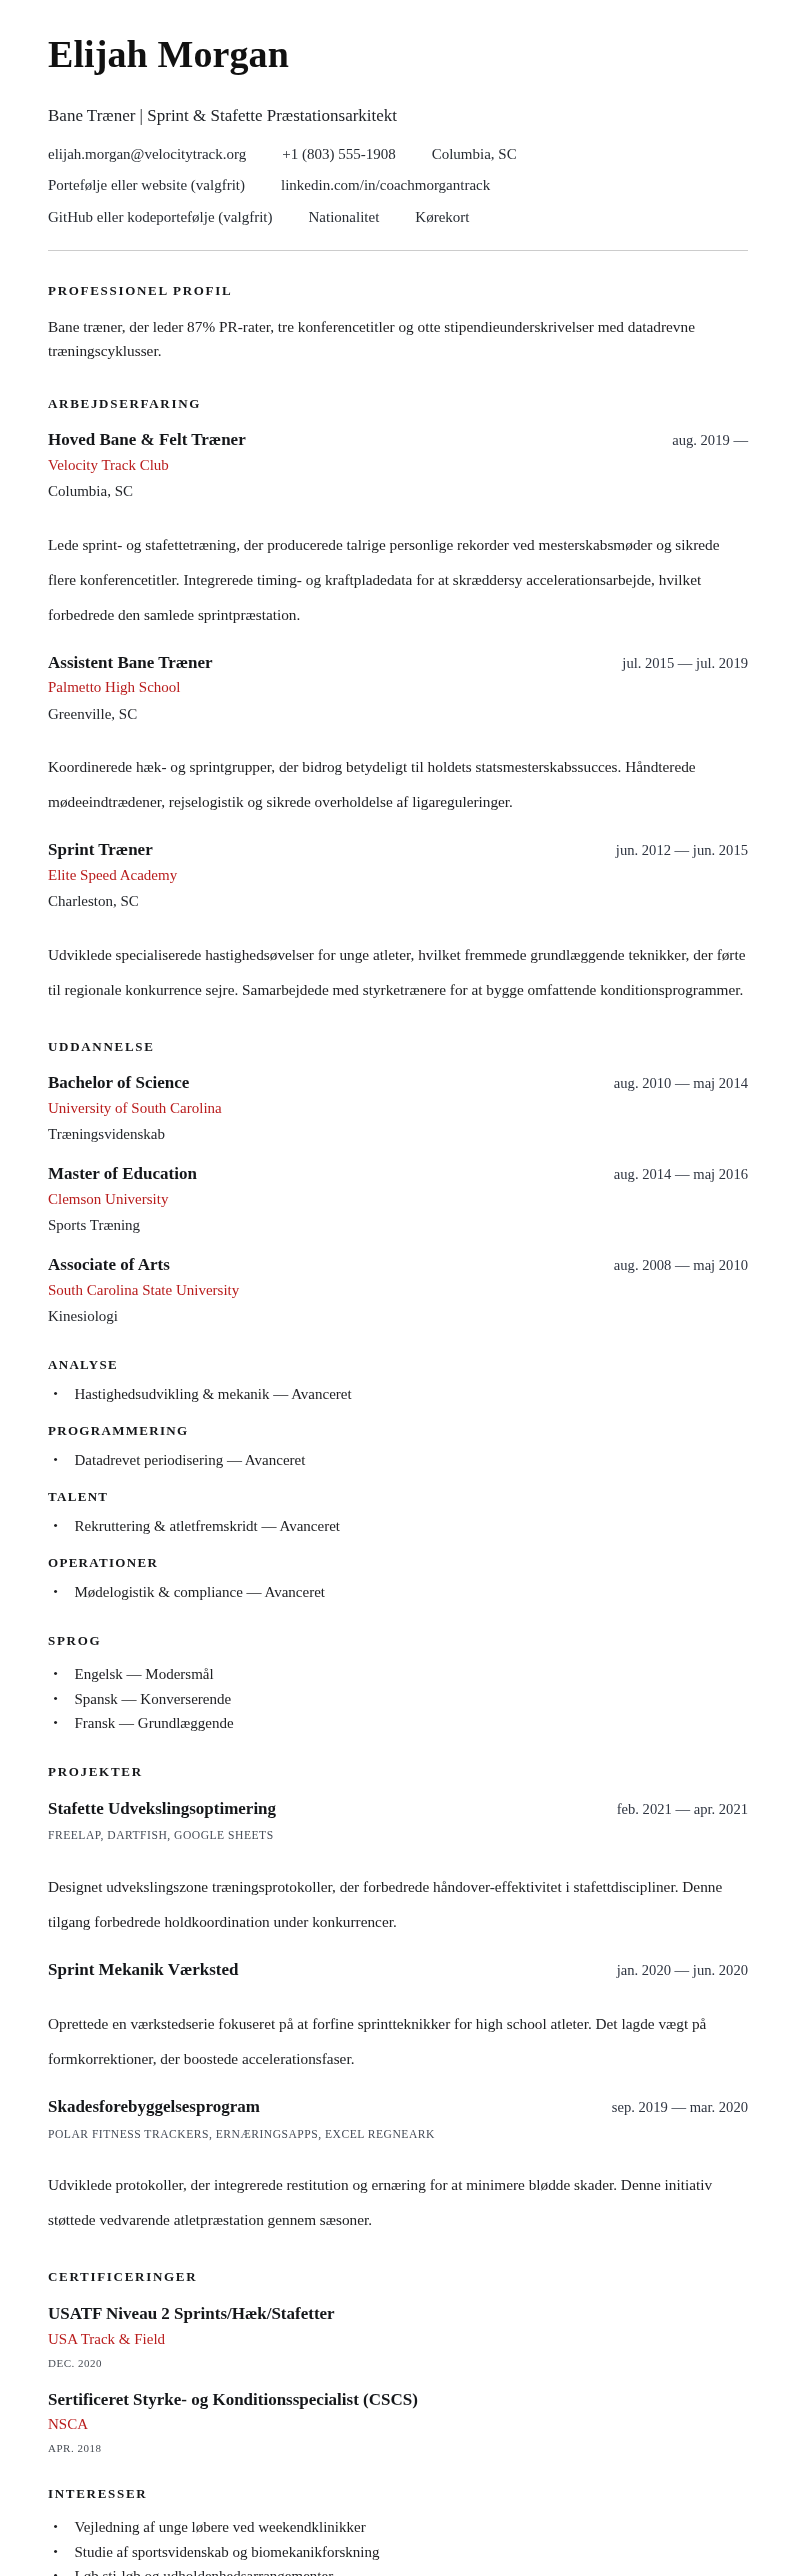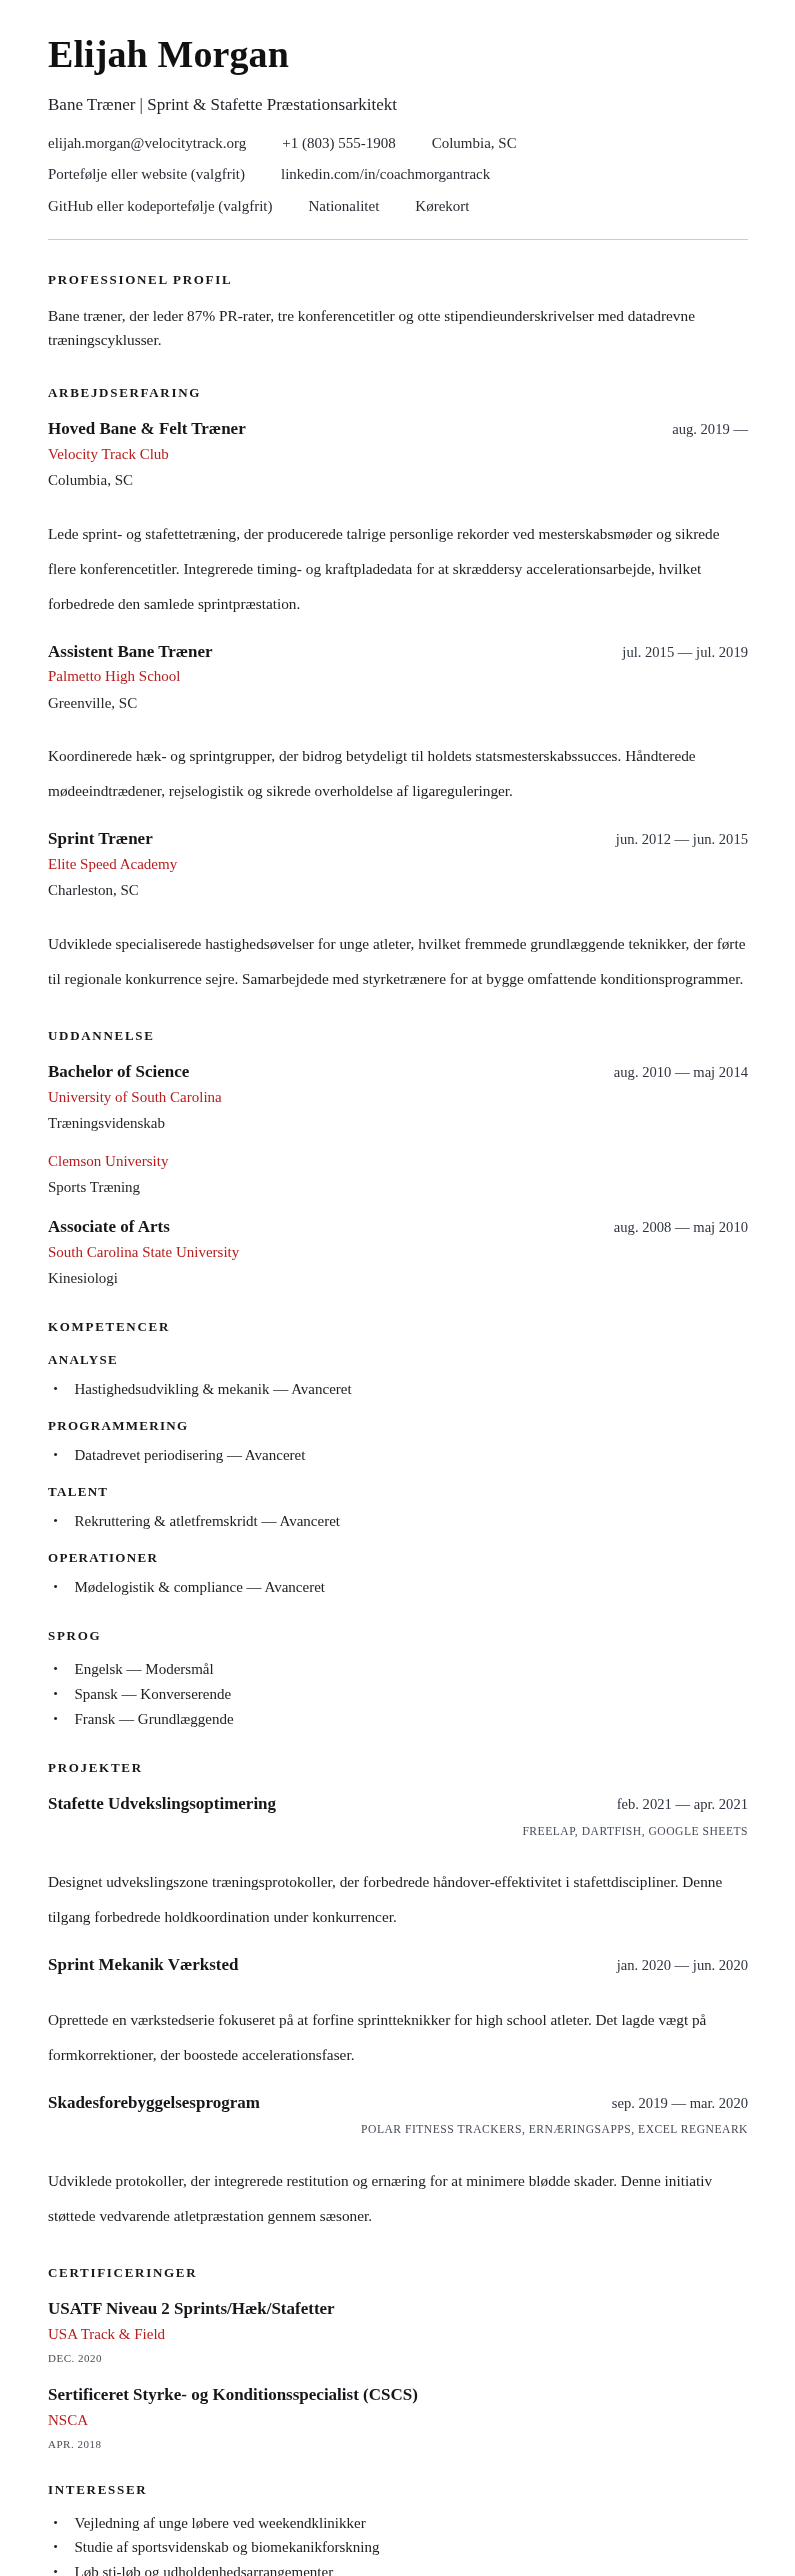--- a/index.html
+++ b/index.html
@@ -17,21 +17,21 @@
 
   
   .name {
     font-size: 38px;
     line-height: 1.15;
     font-weight: 700;
     color: #111111;
     letter-spacing: 0.1px;
   }
   .subtitle {
-    margin-top: 18px;
+    margin-top: 29px;
     font-size: 17px;
     color: #1d2025;
   }
   .contact { margin-top: 20px; }
   .contact-row {
     display: flex;
     flex-wrap: wrap;
     column-gap: 36px;
     font-size: 15px;
     line-height: 17px;
@@ -98,21 +98,20 @@
     line-height: 35px;
     max-width: 703px;
     color: #202124;
   }
   .entry-tools {
     margin-top: 10.6px;
     font-size: 11.6px;
     letter-spacing: 0.5px;
     text-transform: uppercase;
     color: #454c57;
-    text-align: right;
   }
   .entry-certdate {
     margin-top: 9px;
     font-size: 11px;
     letter-spacing: 0.5px;
     text-transform: uppercase;
     color: #4a4f57;
   }
 
   .subhead {
@@ -219,36 +218,39 @@
     <article class="entry">
       <div class="entry-head">
         <h3 class="entry-title">Bachelor of Science</h3>
         <span class="entry-dates">aug. 2010 — maj 2014</span>
       </div>
       <p class="entry-org">University of South Carolina</p>
       <p class="entry-field">Træningsvidenskab</p>
     </article>
 
     <article class="entry">
+      <div class="entry-head">
+        <h3 class="entry-title">Master of Education</h3>
+        <span class="entry-dates">aug. 2014 — maj 2016</span>
+      </div>
       <p class="entry-org">Clemson University</p>
       <p class="entry-field">Sports Træning</p>
     </article>
 
     <article class="entry">
       <div class="entry-head">
         <h3 class="entry-title">Associate of Arts</h3>
         <span class="entry-dates">aug. 2008 — maj 2010</span>
       </div>
       <p class="entry-org">South Carolina State University</p>
       <p class="entry-field">Kinesiologi</p>
     </article>
   </section>
 
   <section class="section">
-    <h2 class="sec-h">KOMPETENCER</h2>
 
     <h3 class="subhead">ANALYSE</h3>
     <ul class="bullets">
       <li>Hastighedsudvikling &amp; mekanik — Avanceret</li>
     </ul>
 
     <h3 class="subhead">PROGRAMMERING</h3>
     <ul class="bullets">
       <li>Datadrevet periodisering — Avanceret</li>
     </ul>

